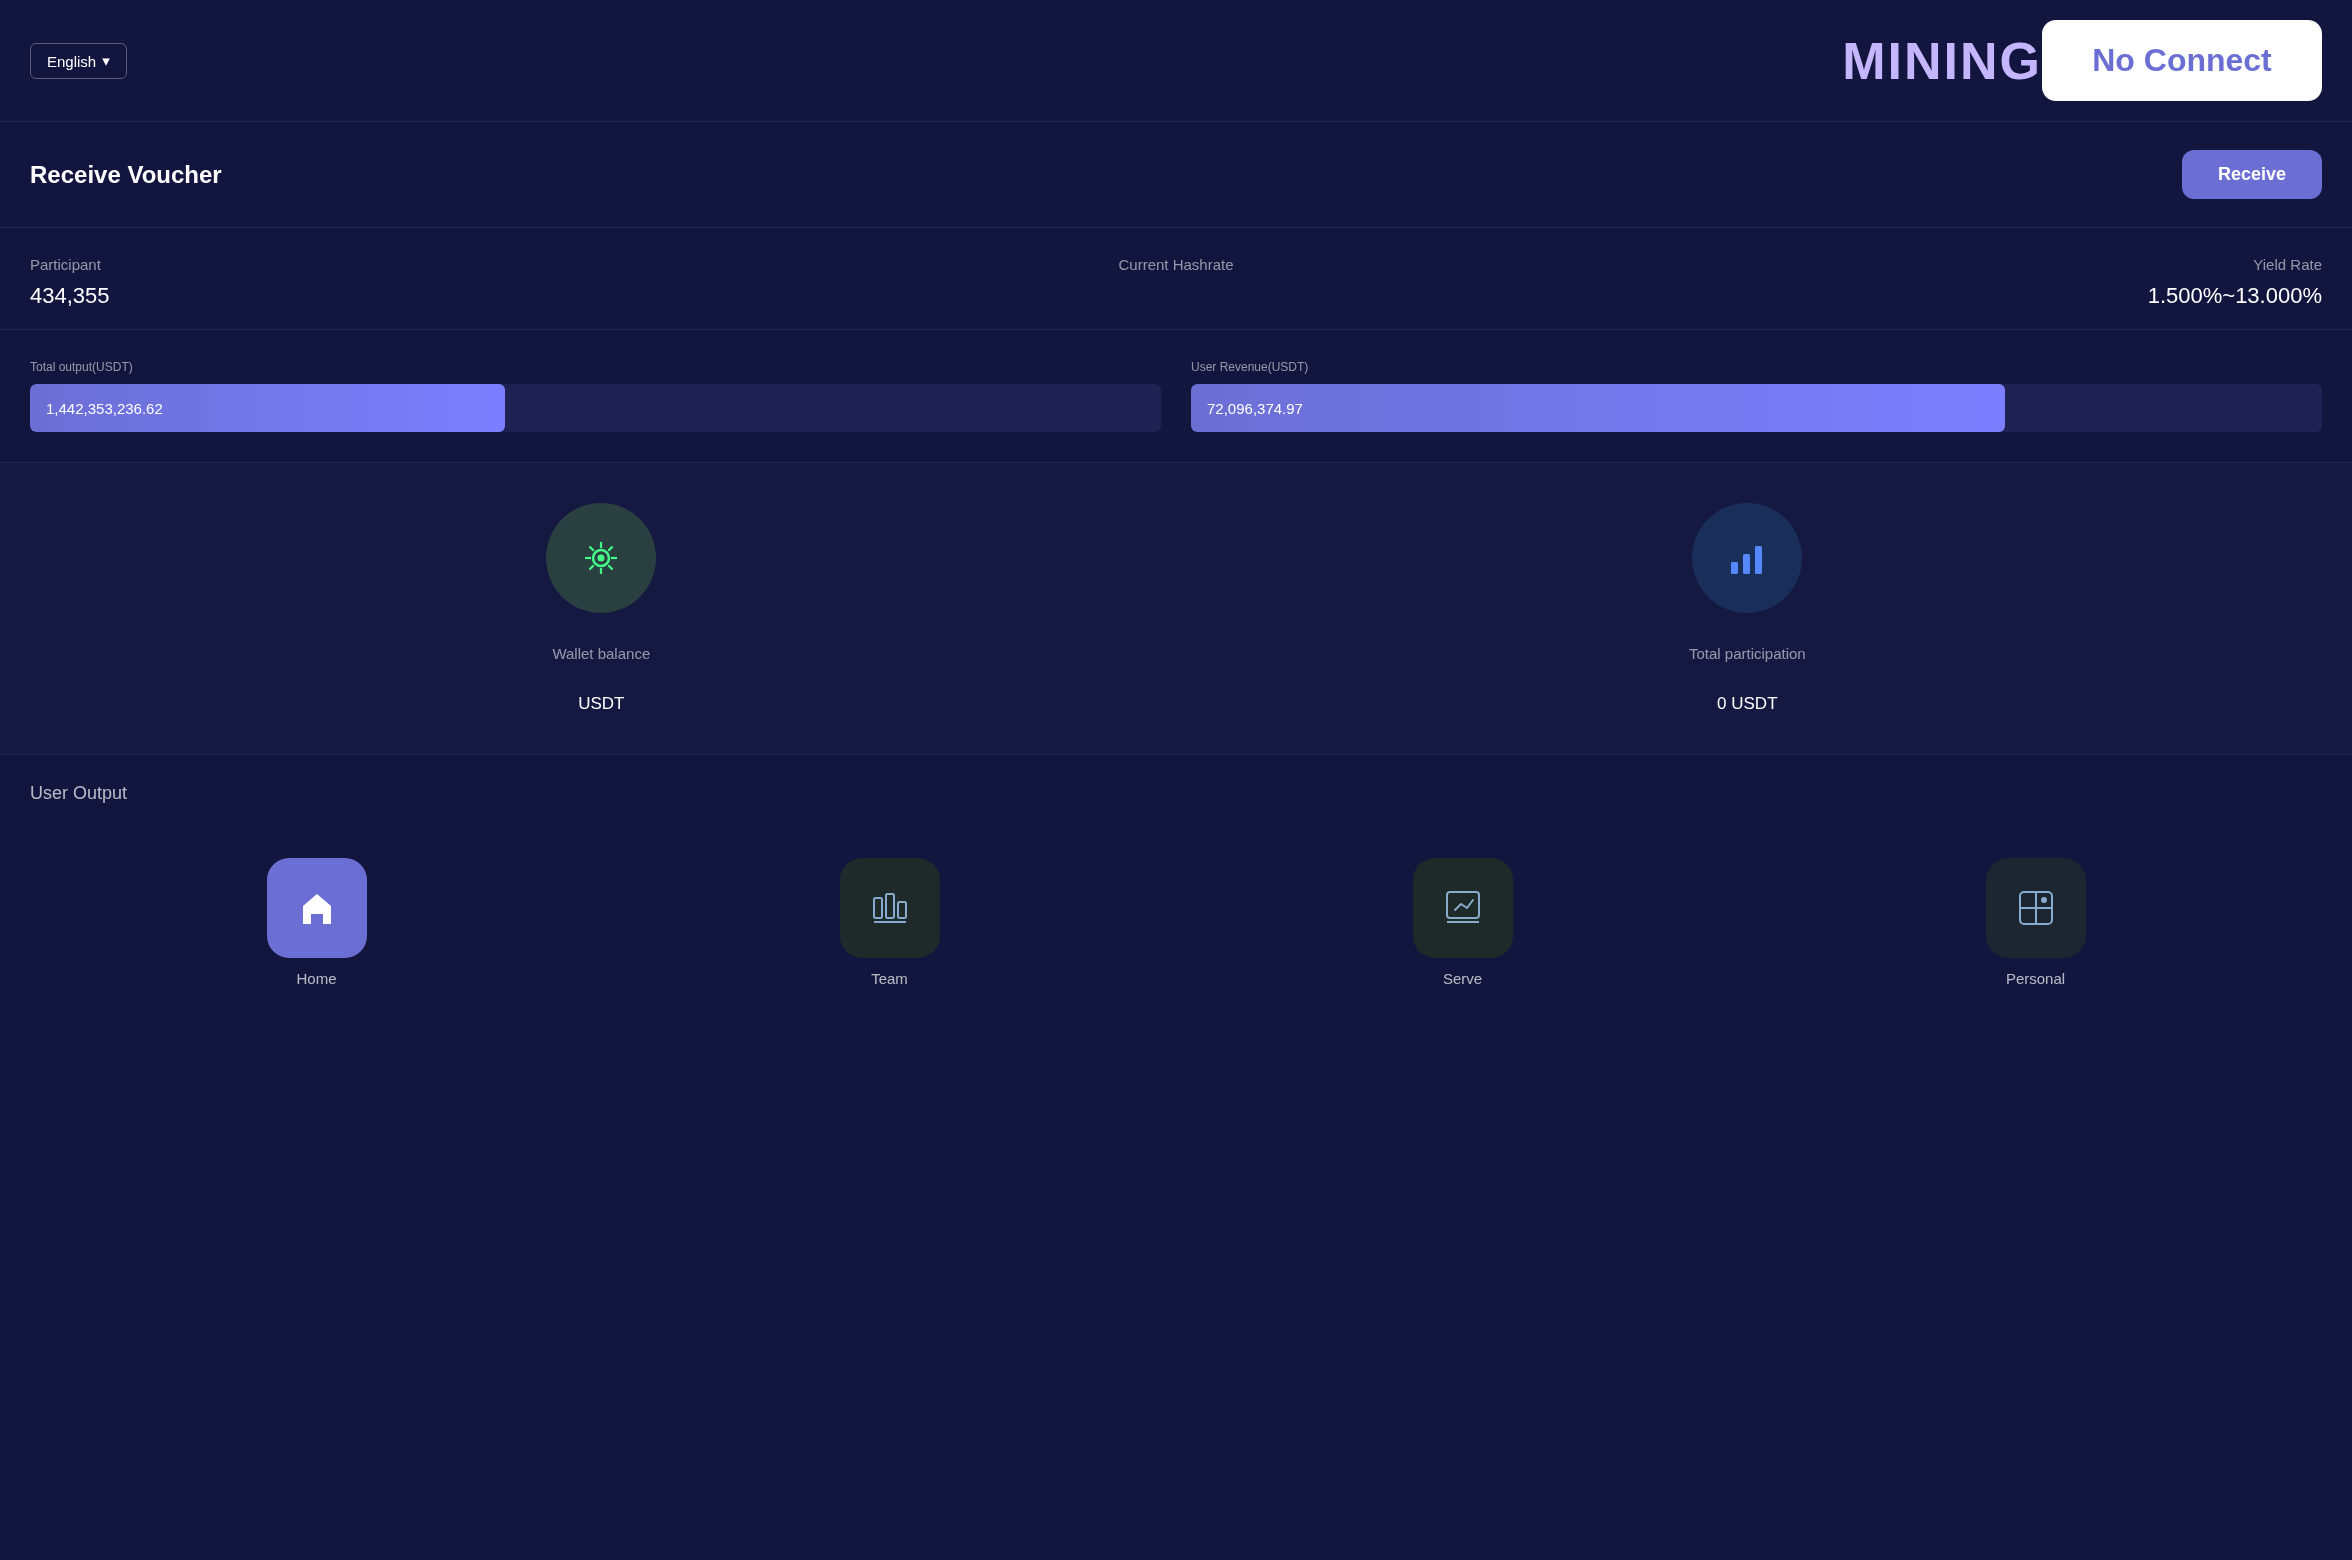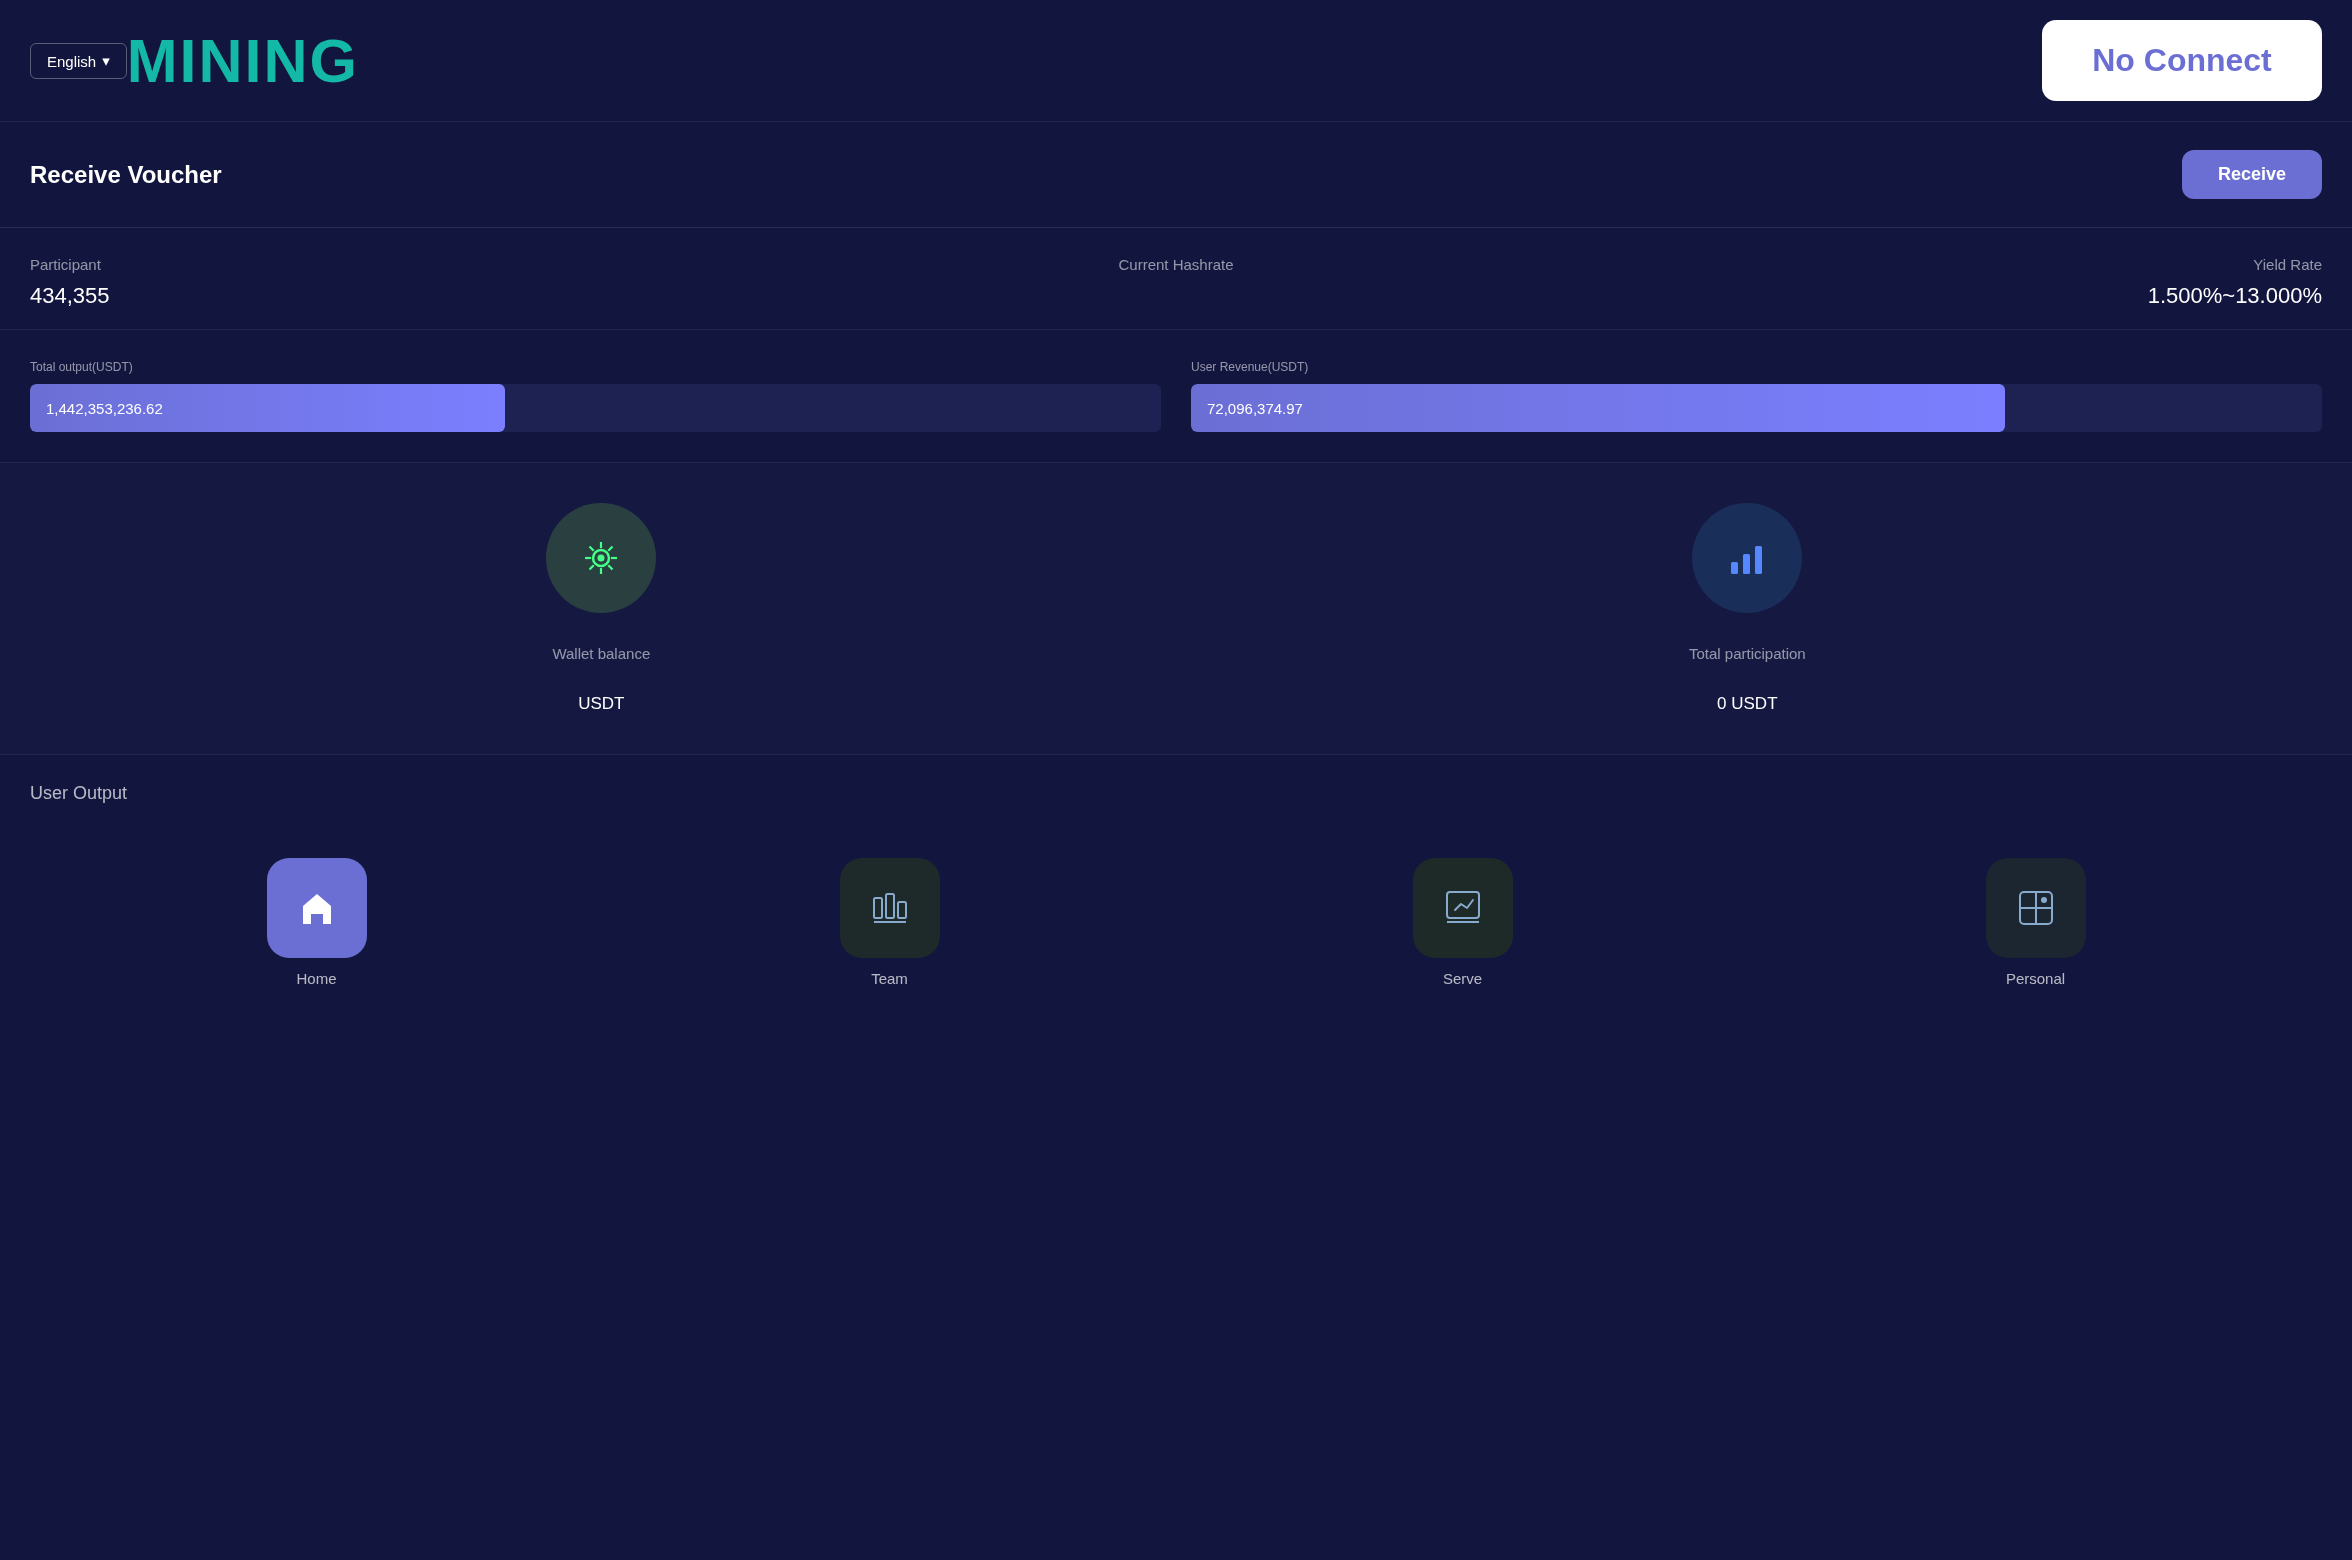--- a/index.html
+++ b/index.html
@@ -26,25 +26,25 @@
       gap: 6px;
       background: transparent;
       border: 1px solid rgba(255,255,255,0.3);
       color: #ffffff;
       padding: 8px 16px;
       border-radius: 6px;
       font-size: 15px;
       cursor: pointer;
     }
     .header-title {
-      font-size: 61px;
+      font-size: 52px;
       font-weight: 900;
-      color: #14b8a6;
+      color: #c4b5fd;
       letter-spacing: 2px;
-      text-align: left;
+      text-align: right;
       flex: 1;
     }
     .no-connect-btn {
       background: #ffffff;
       color: #6b6fd4;
       border: none;
       border-radius: 14px;
       padding: 22px 50px;
       font-size: 32px;
       font-weight: 600;

